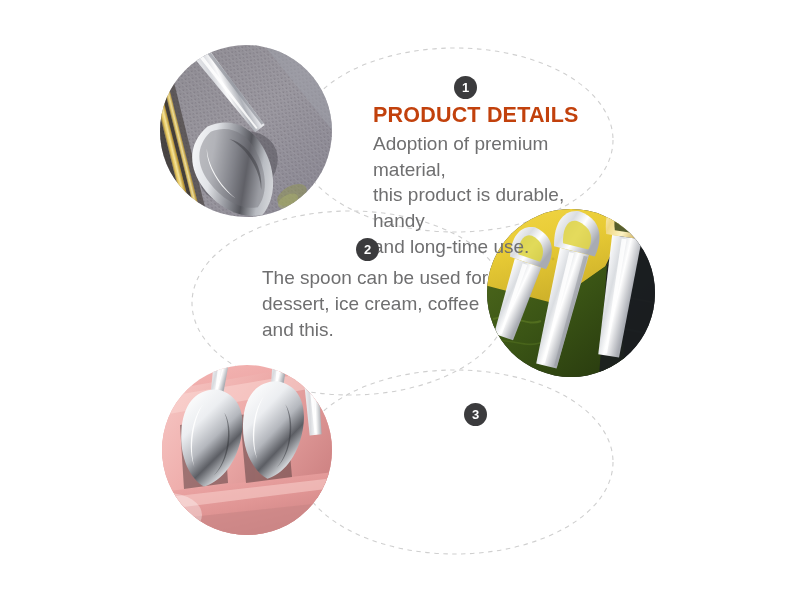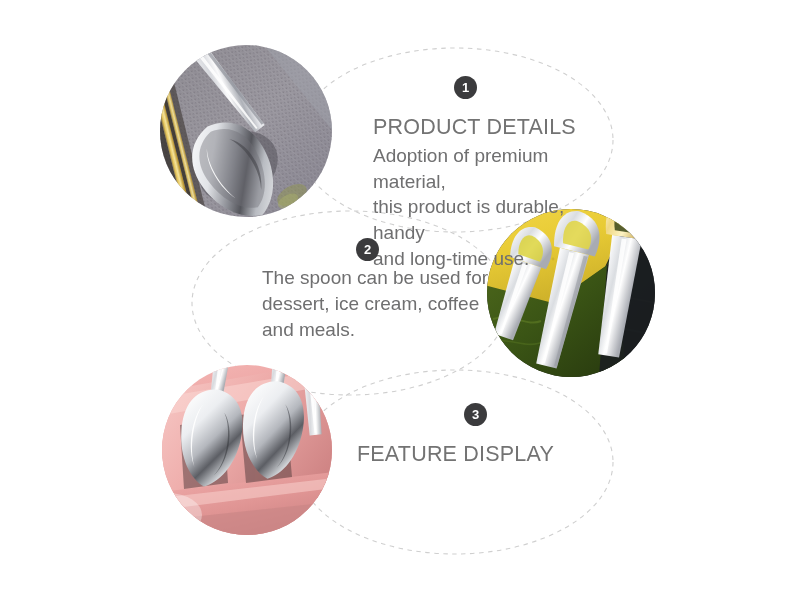--- a/index.html
+++ b/index.html
@@ -45,25 +45,25 @@
     color: #ffffff;
     font-size: 13px;
     font-weight: bold;
     line-height: 23px;
     text-align: center;
     margin: 0 auto 4px auto;
     letter-spacing: 0;
   }
   .heading {
     font-size: 21.5px;
-    font-weight: normal;
-    color: #737373;
+    font-weight: bold;
+    color: #c2410c;
     letter-spacing: 0.2px;
     white-space: nowrap;
-    margin: 16px 0 3px 0;
+    margin: 4px 0 3px 0;
     line-height: 1.15;
   }
   .body-text {
     font-size: 19px;
     color: #6f6f70;
     line-height: 1.36;
     margin: 0;
     white-space: pre-line;
   }
   .block-1 { left: 373px; top: 76px; width: 230px; }
@@ -361,23 +361,22 @@
       <div class="heading">PRODUCT DETAILS</div>
       <div class="body-text">Adoption of premium material,
 this product is durable, handy
 and long-time use.</div>
     </div>
 
     <div class="block block-2">
       <div class="badge">2</div>
       <div class="body-text">The spoon can be used for
 dessert, ice cream, coffee
-and meals.</div>
+and this.</div>
     </div>
 
     <div class="block block-3">
       <div class="badge">3</div>
-      <div class="heading">FEATURE DISPLAY</div>
     </div>
 
   </div>
 
 </div>
 
 </body></html>

